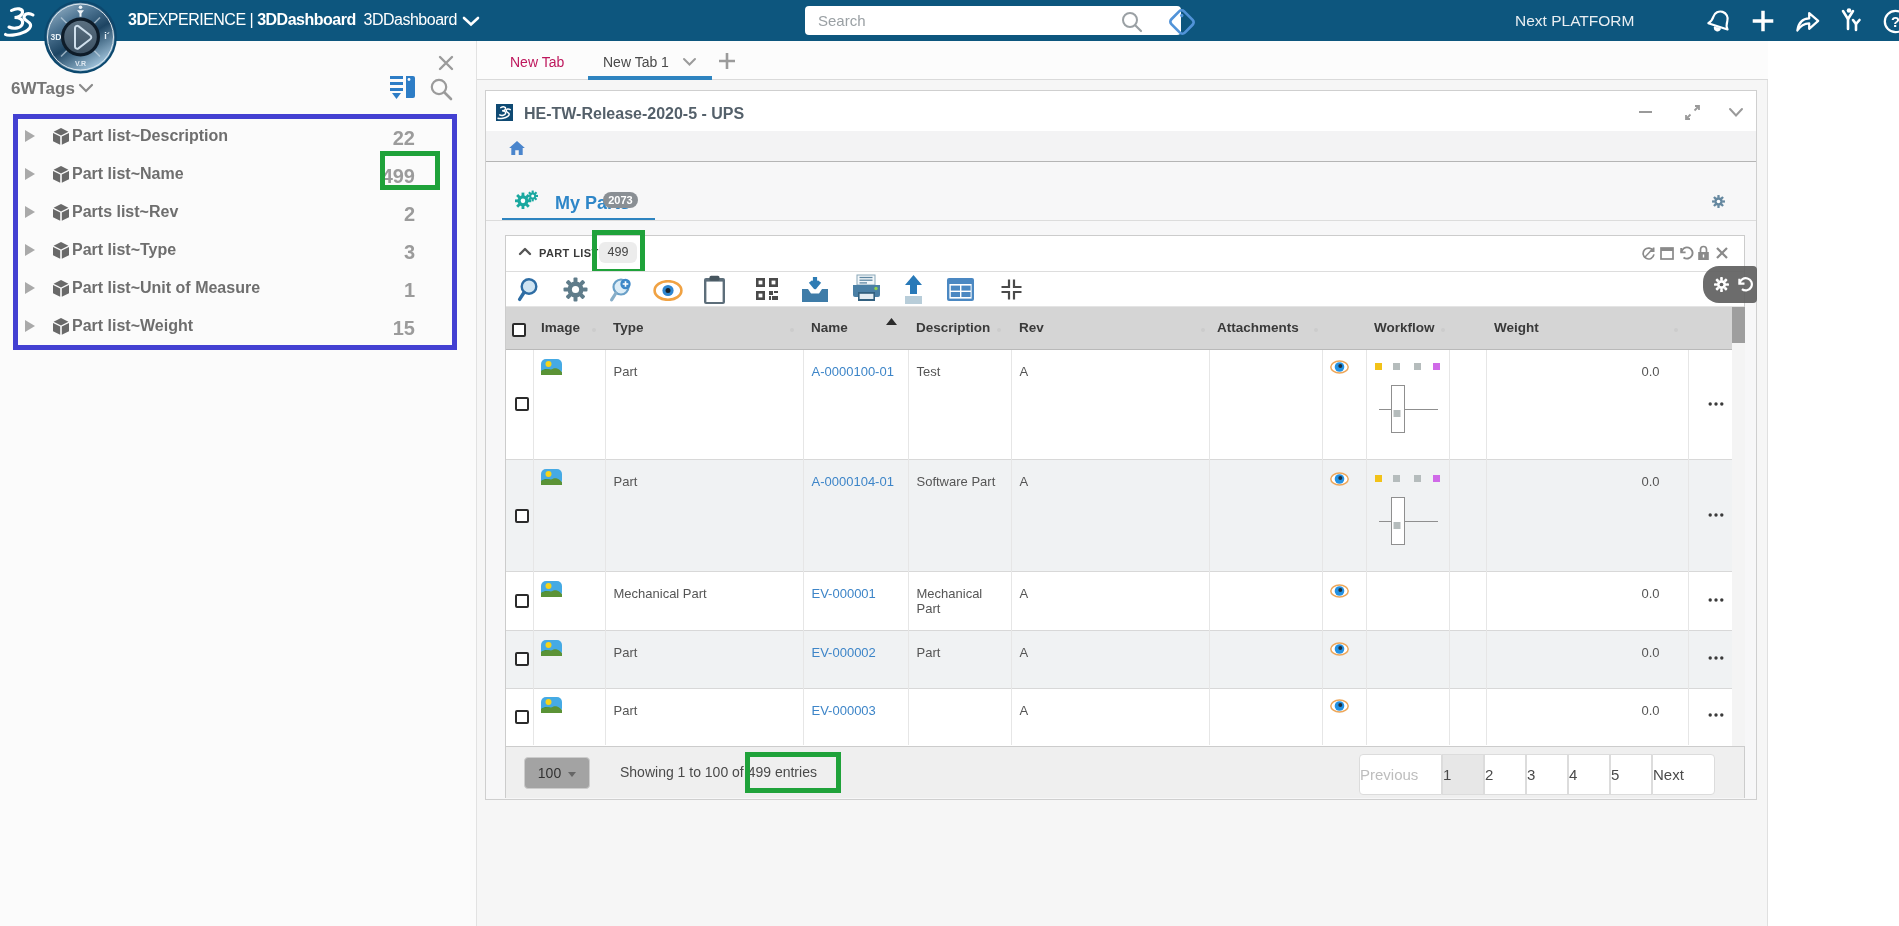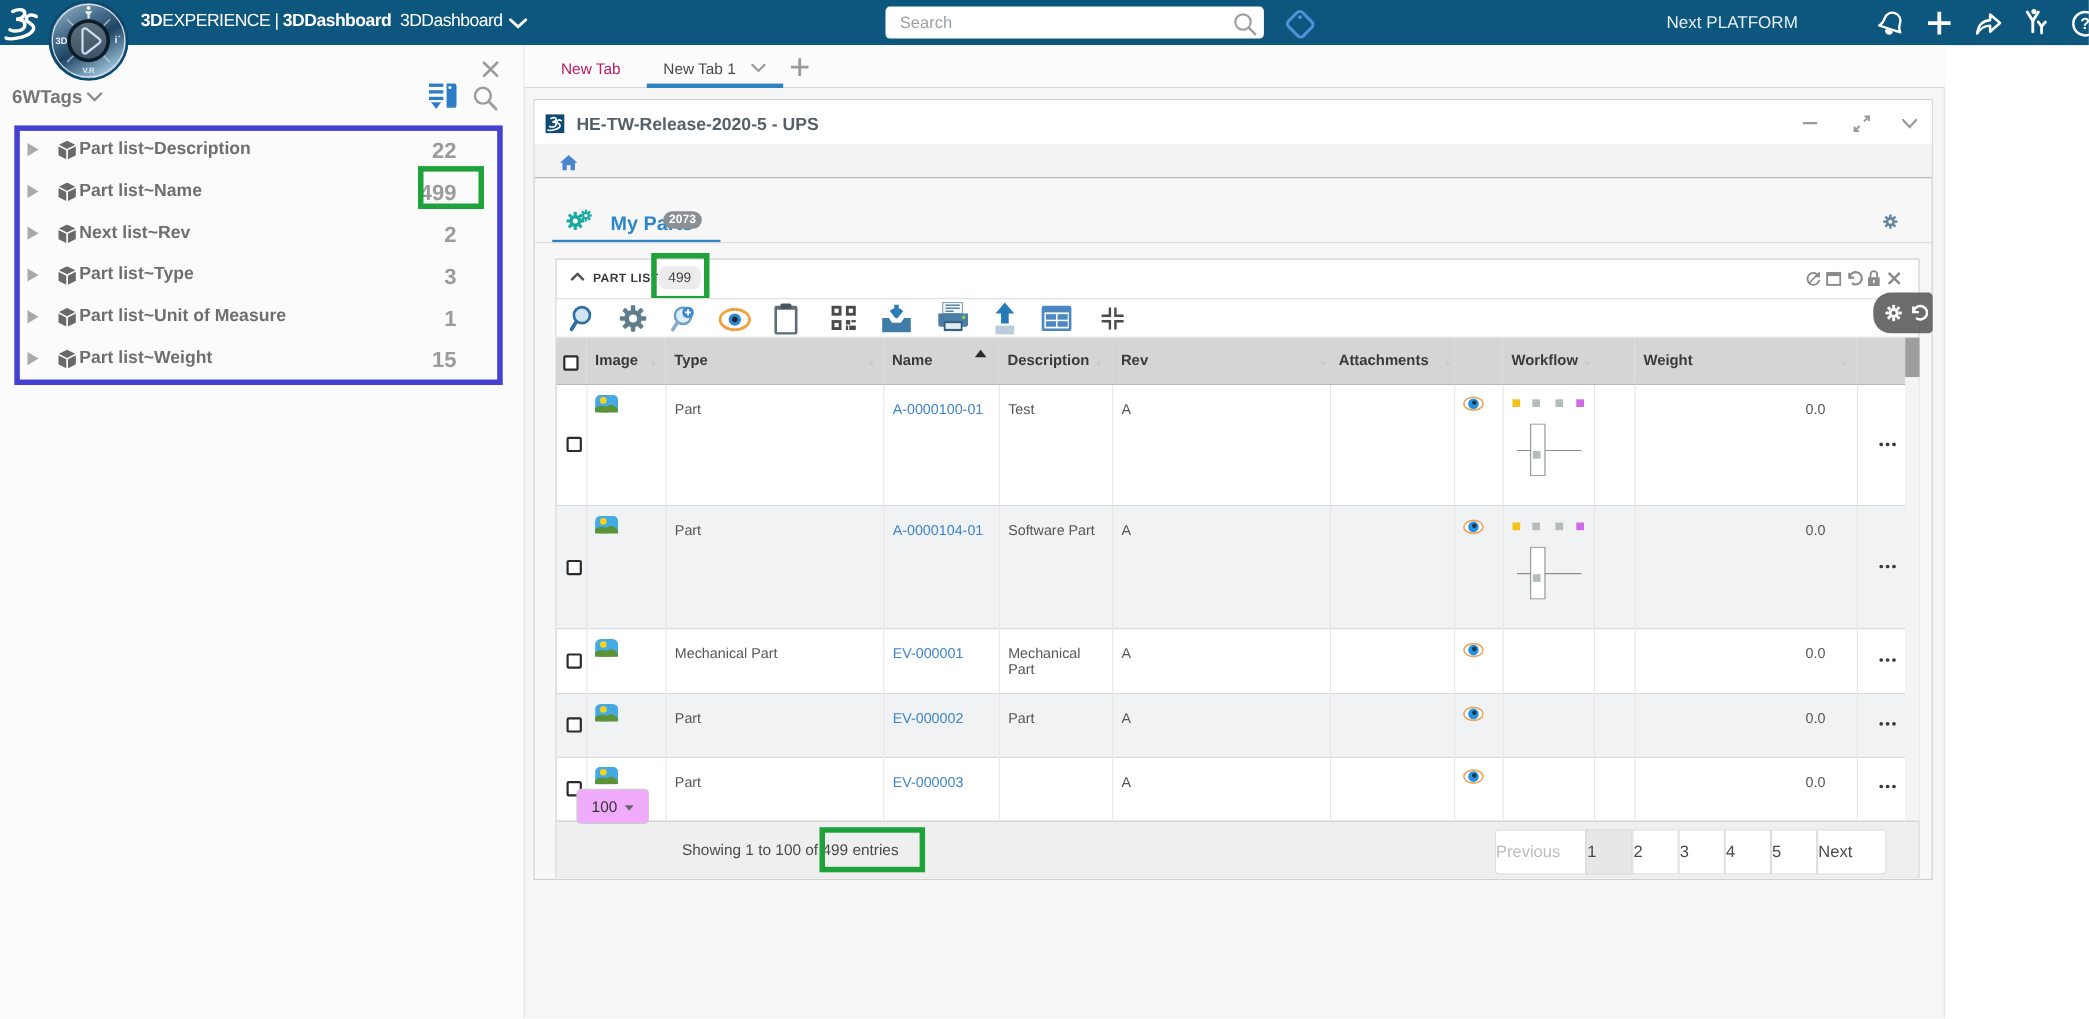--- a/index.html
+++ b/index.html
@@ -5,21 +5,21 @@
   * { margin:0; padding:0; box-sizing:border-box; }
   html,body { width:1899px; height:926px; overflow:hidden; background:#fff;
     font-family:"Liberation Sans", sans-serif; }
   #page { position:relative; width:1899px; height:926px; }
   .abs { position:absolute; }
 
   
   #topbar { left:0; top:0; width:1899px; height:41px; background:#0d567e; }
   #brand { left:128px; top:11px; color:#fff; font-size:16px; letter-spacing:-0.5px; }
   #brand b { font-weight:bold; }
-  #searchbox { left:805px; top:6px; width:344px; height:29px; background:#fff;
+  #searchbox { left:805px; top:6px; width:376px; height:29px; background:#fff;
     border-radius:4px; }
   #searchbox .ph { position:absolute; left:13px; top:6px; color:#9aa0a4; font-size:15px; }
   #admintext { left:1515px; top:12px; color:#e9eef2; font-size:15.5px; font-weight:400; }
 
   
   #sidebar { left:0; top:41px; width:477px; height:885px; background:#fbfbfb;
     border-right:1px solid #e2e2e2; }
   #sbtitle { left:11px; top:79px; font-size:17px; font-weight:bold; color:#757575; }
   .sbrow { position:absolute; left:14px; width:443px; height:38px; }
   .sbrow .tri { position:absolute; left:11px; top:13px; width:0; height:0;
@@ -68,21 +68,21 @@
     padding:14px 0 0 8px; }
   #tbl td:first-child, #tbl th:first-child { border-left:none; }
   tr.lt td { background:#f0f2f3; }
   .namelink { color:#3d85c8; }
   #scrollthumb { left:1732px; top:307px; width:13px; height:36px; background:#9e9e9e; }
   #scrolltrack { left:1732px; top:343px; width:13px; height:403px; background:#f4f4f4; }
 
   
   #pgbar { left:506px; top:746px; width:1238px; height:52px; background:#efefef;
     border-top:1px solid #ccc; }
-  #btn100 { left:524px; top:717px; width:66px; height:32px; background:#f0abfc;
+  #btn100 { left:524px; top:757px; width:66px; height:32px; background:#a3a3a3;
     border:1px solid #ccc; border-radius:4px; font-size:14px; color:#333;
     line-height:30px; text-align:center; }
   #showing { left:620px; top:764px; font-size:14px; color:#4a4a4a; }
   .pgbtn { position:absolute; top:754px; height:41px; background:#fff; border:1px solid #dcdcdc;
     font-size:15px; color:#4a4a4a; line-height:39px; }
   .cb { width:14px; height:14px; border:2px solid #2b2b2b; border-radius:2px; background:#fff; }
   .hdot { top:328px; width:4px; height:4px; border-radius:50%; background:#cccccc; }
   .thumb { left:541px; width:21px; height:16px; }
   .eye { left:1330px; width:19px; height:14px; }
   .wfs { width:7px; height:7px; background:#b5bcbc; }
@@ -229,21 +229,21 @@
     </div>
   <div class="abs sbrow" style="top:193px;">
       <span class="tri"></span>
       <svg class="cube" viewBox="0 0 16 17">
         <g fill="#696969">
           <path d="M8 0 L15.4 3.7 L8 7.4 L0.6 3.7 Z"></path>
           <path d="M0 5 L7.2 8.6 V16.8 L0 13.2 Z"></path>
           <path d="M16 5 L8.8 8.6 V16.8 L16 13.2 Z"></path>
         </g>
       </svg>
-      <span class="lbl">Next list~Rev</span>
+      <span class="lbl">Parts list~Rev</span>
       <span class="cnt">2</span>
     </div>
   <div class="abs sbrow" style="top:231px;">
       <span class="tri"></span>
       <svg class="cube" viewBox="0 0 16 17">
         <g fill="#696969">
           <path d="M8 0 L15.4 3.7 L8 7.4 L0.6 3.7 Z"></path>
           <path d="M0 5 L7.2 8.6 V16.8 L0 13.2 Z"></path>
           <path d="M16 5 L8.8 8.6 V16.8 L16 13.2 Z"></path>
         </g>

